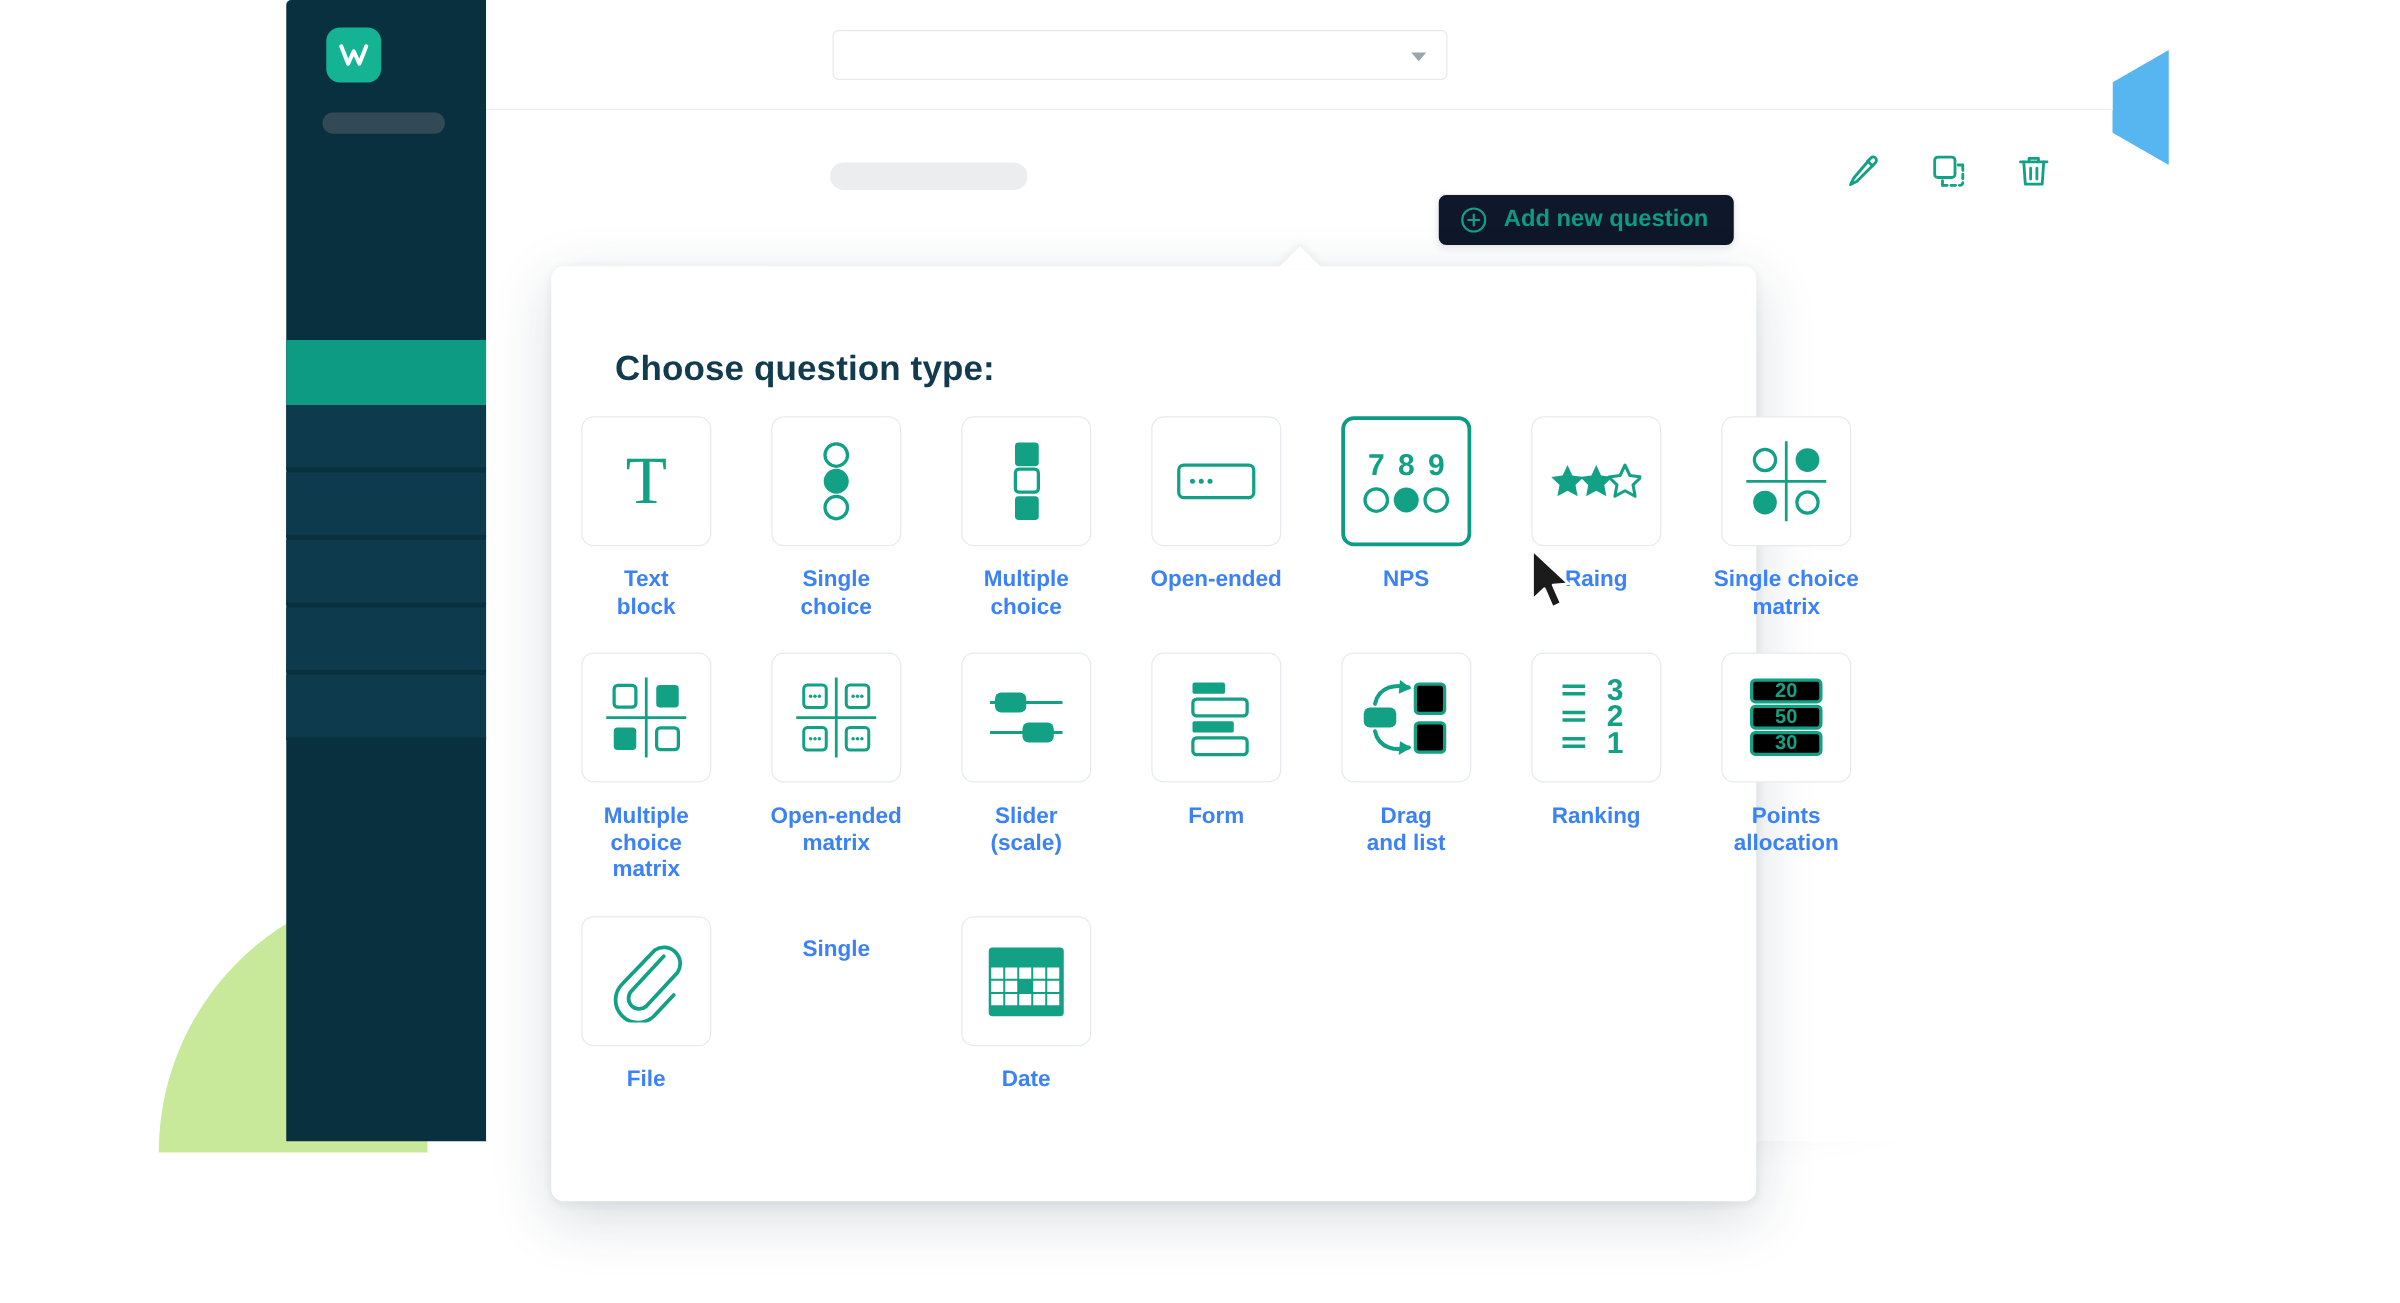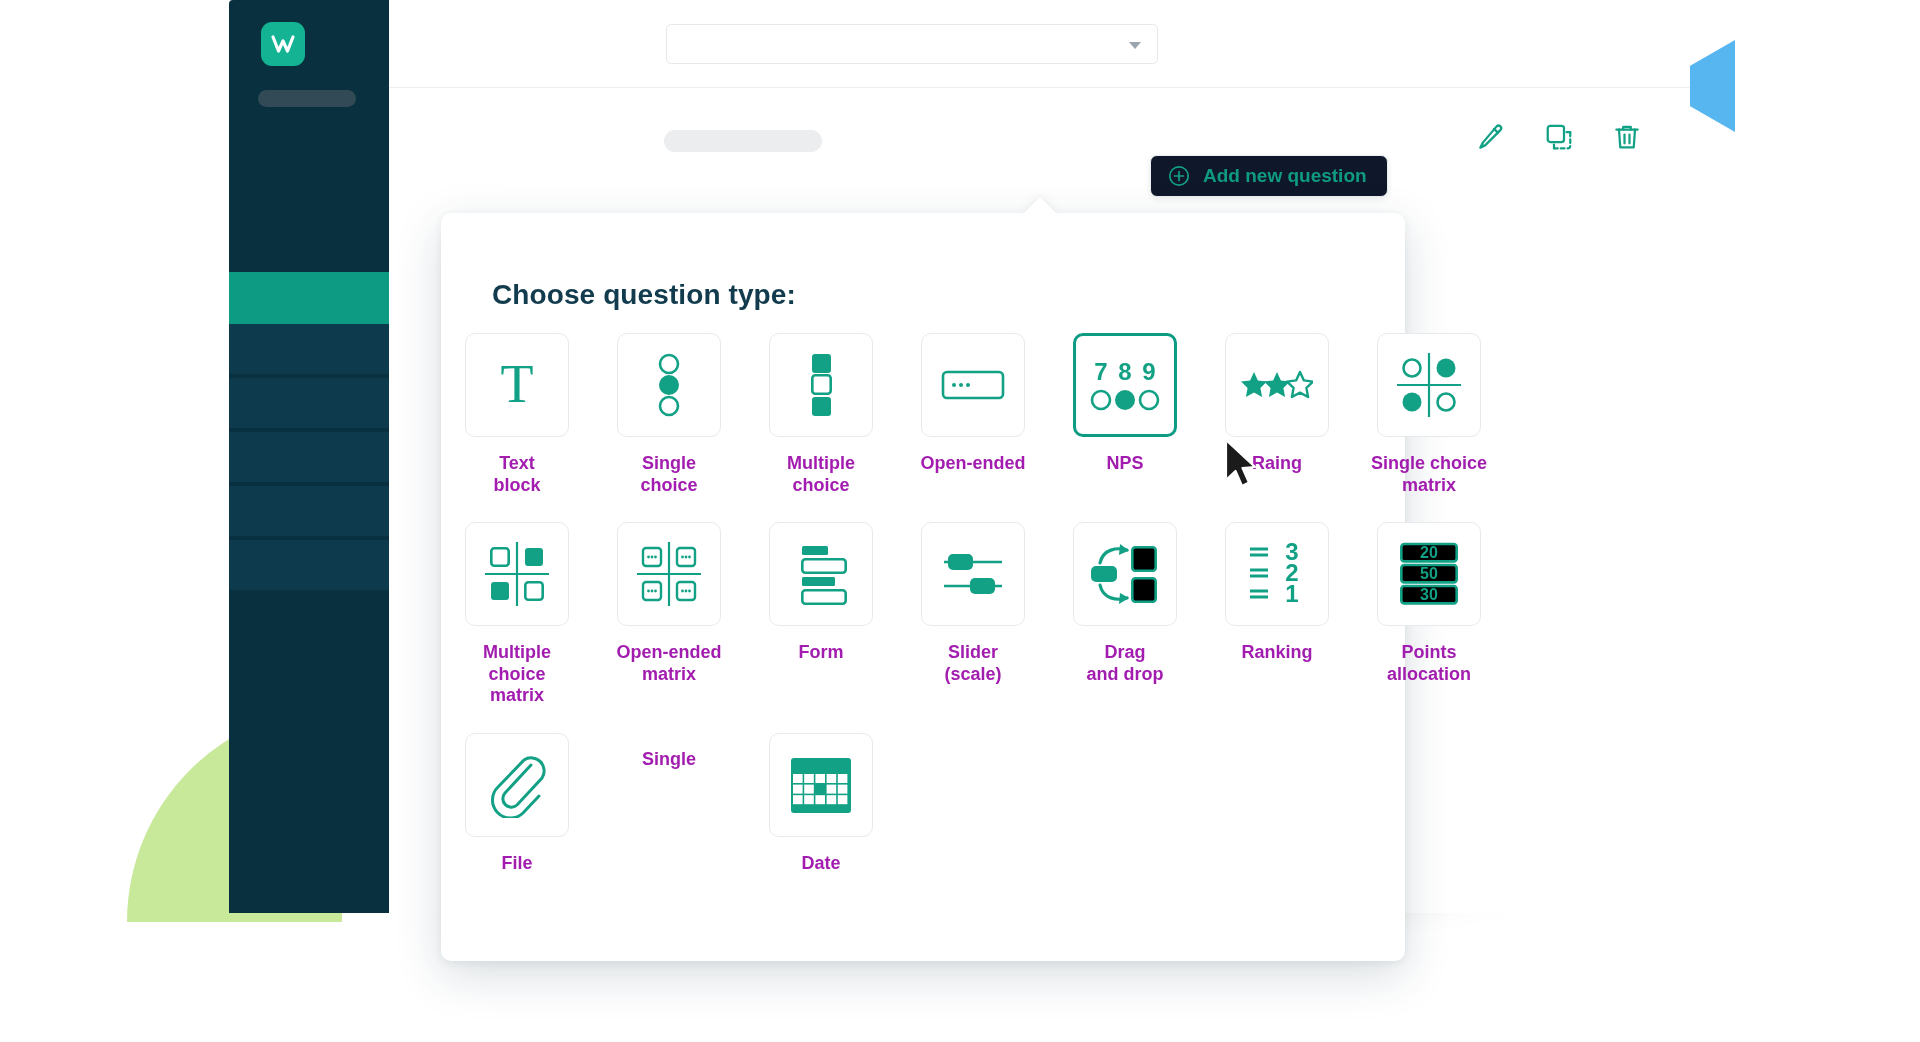--- a/index.html
+++ b/index.html
@@ -162,21 +162,21 @@
     border: 1px solid #e7eaec; border-radius: 10px;
     background: #fff;
     display: flex; align-items: center; justify-content: center;
     position: relative;
   }
   .card.selected {
     border: 3px solid #0d9b84;
   }
   .cell-label {
     margin-top: 16px;
-    font-size: 18px; font-weight: 700; color: #a21caf;
+    font-size: 18px; font-weight: 700; color: #3b82f6;
     text-align: center; line-height: 1.2;
     width: 130px;
     white-space: pre-line;
   }
 
   
   .cursor {
     position: absolute; left: 1222px; top: 438px;
     z-index: 20; pointer-events: none;
   }
@@ -365,54 +365,54 @@
               <circle cx="53.5" cy="50" r="1.4" fill="#12a185"></circle>
               <path d="M33 1 V65 M1 33 H65" stroke="#12a185" stroke-width="2.2"></path>
             </svg>
           </div>
           <div class="cell-label">Open-ended
 matrix</div>
         </div>
         <div class="cell">
           <div class="card">
             <svg width="66" height="66" viewBox="0 0 66 66" fill="none">
+              <path d="M4 21 H62" stroke="#12a185" stroke-width="2.4"></path>
+              <rect x="8" y="13" width="25" height="16" rx="5" fill="#12a185"></rect>
+              <path d="M4 45 H62" stroke="#12a185" stroke-width="2.4"></path>
+              <rect x="30" y="37" width="25" height="16" rx="5" fill="#12a185"></rect>
+            </svg>
+          </div>
+          <div class="cell-label">Slider
+(scale)</div>
+        </div>
+        <div class="cell">
+          <div class="card">
+            <svg width="66" height="66" viewBox="0 0 66 66" fill="none">
               <rect x="14" y="5" width="26" height="9" rx="1.5" fill="#12a185"></rect>
               <rect x="14.3" y="18.3" width="43.4" height="13.4" rx="3" stroke="#12a185" stroke-width="2.6"></rect>
               <rect x="14" y="36" width="33" height="9" rx="1.5" fill="#12a185"></rect>
               <rect x="14.3" y="49.3" width="43.4" height="13.4" rx="3" stroke="#12a185" stroke-width="2.6"></rect>
             </svg>
           </div>
           <div class="cell-label">Form</div>
-        </div>
-        <div class="cell">
-          <div class="card">
-            <svg width="66" height="66" viewBox="0 0 66 66" fill="none">
-              <path d="M4 21 H62" stroke="#12a185" stroke-width="2.4"></path>
-              <rect x="8" y="13" width="25" height="16" rx="5" fill="#12a185"></rect>
-              <path d="M4 45 H62" stroke="#12a185" stroke-width="2.4"></path>
-              <rect x="30" y="37" width="25" height="16" rx="5" fill="#12a185"></rect>
-            </svg>
-          </div>
-          <div class="cell-label">Slider
-(scale)</div>
         </div>
         <div class="cell">
           <div class="card">
             <svg width="76" height="66" viewBox="0 0 76 66">
               <rect x="4" y="25" width="26" height="16" rx="5" fill="#12a185"></rect>
               <rect x="45.3" y="6.3" width="23.4" height="23.4" rx="3" stroke="#12a185" stroke-width="2.6"></rect>
               <rect x="45.3" y="37.3" width="23.4" height="23.4" rx="3" stroke="#12a185" stroke-width="2.6"></rect>
               <path d="M13 22 C16 8, 30 6, 40 9" stroke="#12a185" stroke-width="3.2" fill="none" stroke-linecap="round"></path>
               <path d="M33 3 L42 9.5 L32 14 Z" fill="#12a185"></path>
               <path d="M13 44 C16 58, 30 60, 40 57" stroke="#12a185" stroke-width="3.2" fill="none" stroke-linecap="round"></path>
               <path d="M33 52 L42 57 L32 63 Z" fill="#12a185"></path>
             </svg>
           </div>
           <div class="cell-label">Drag
-and drop</div>
+and list</div>
         </div>
         <div class="cell">
           <div class="card">
             <svg width="66" height="66" viewBox="0 0 66 66">
               <path d="M6 8 H24 M6 14 H24" stroke="#12a185" stroke-width="2.8"></path>
               <text x="48" y="19" text-anchor="middle" font-family="'Liberation Sans', sans-serif" font-weight="700" font-size="24" fill="#12a185">3</text>
               <path d="M6 29 H24 M6 35 H24" stroke="#12a185" stroke-width="2.8"></path>
               <text x="48" y="40" text-anchor="middle" font-family="'Liberation Sans', sans-serif" font-weight="700" font-size="24" fill="#12a185">2</text>
               <path d="M6 50 H24 M6 56 H24" stroke="#12a185" stroke-width="2.8"></path>
               <text x="48" y="61" text-anchor="middle" font-family="'Liberation Sans', sans-serif" font-weight="700" font-size="24" fill="#12a185">1</text>

